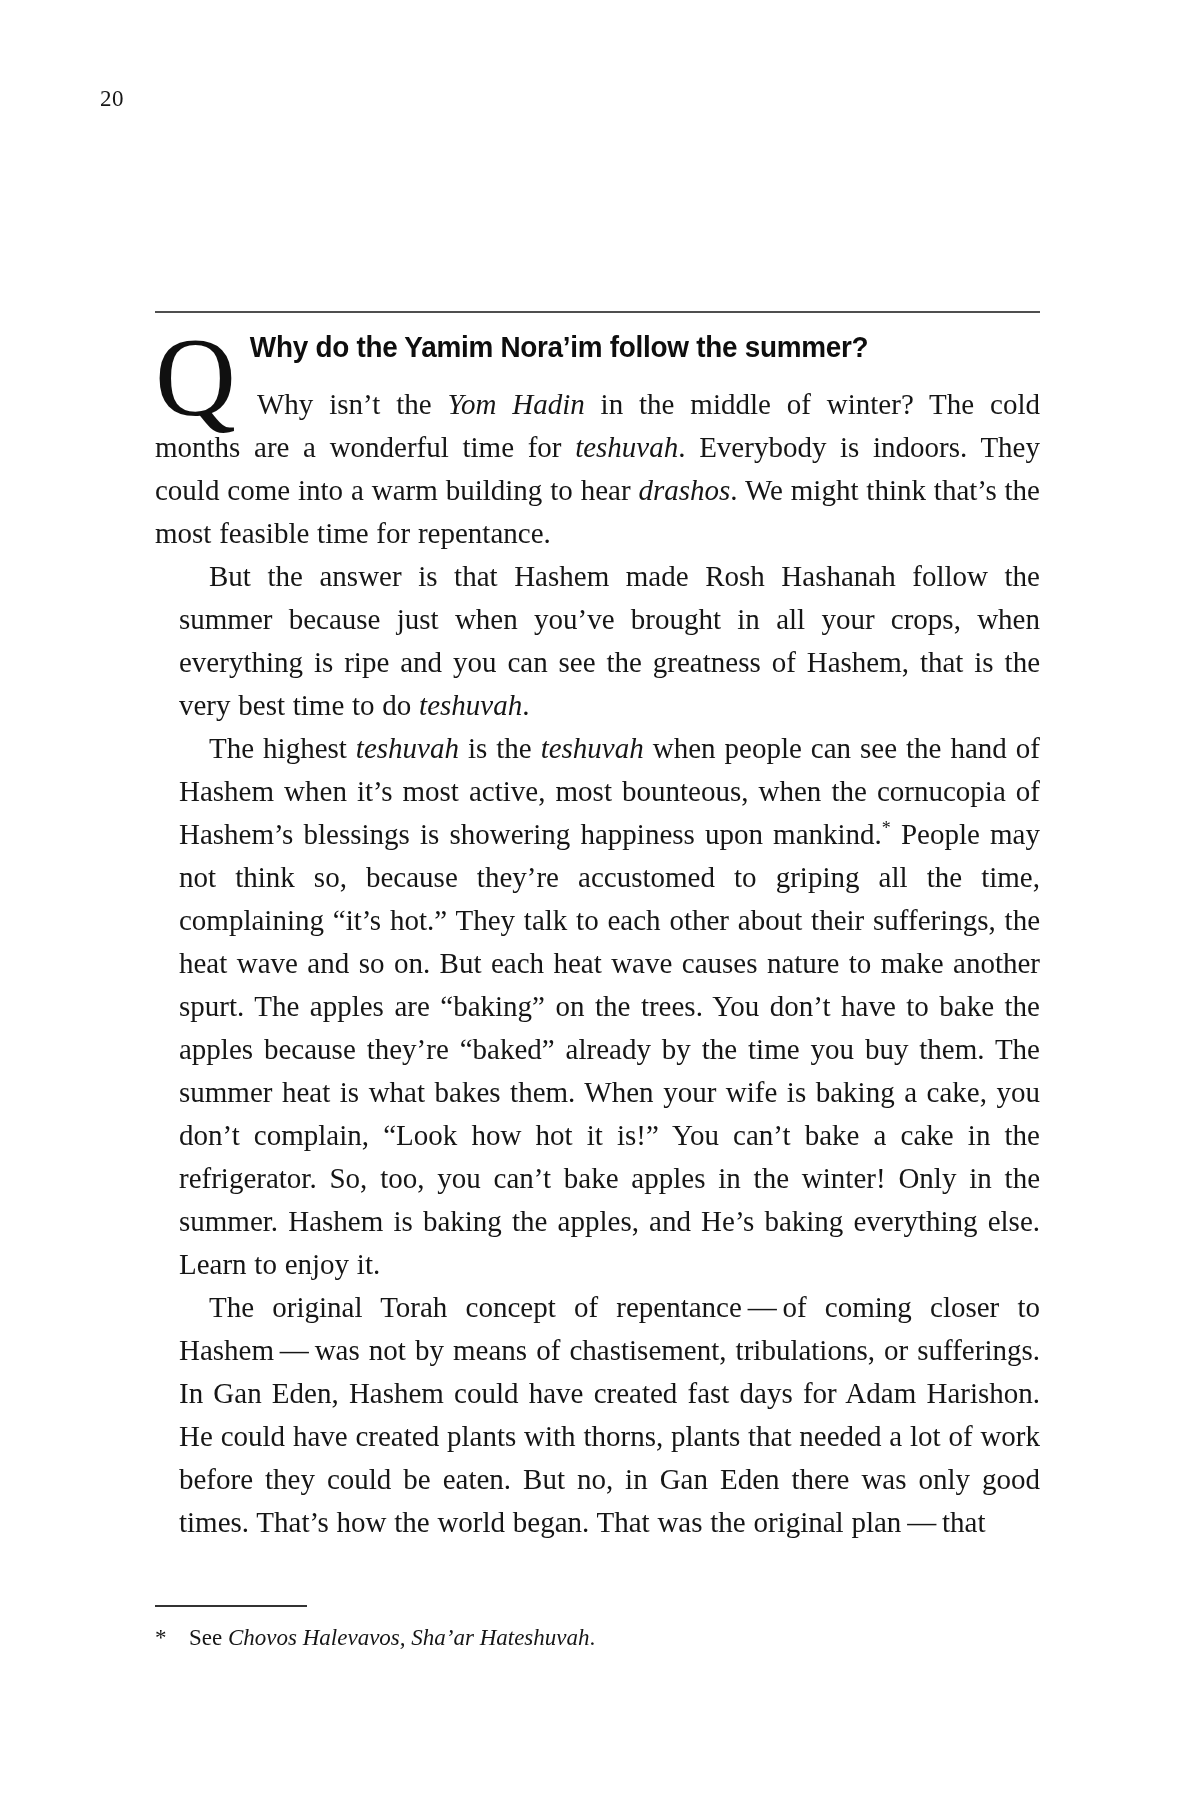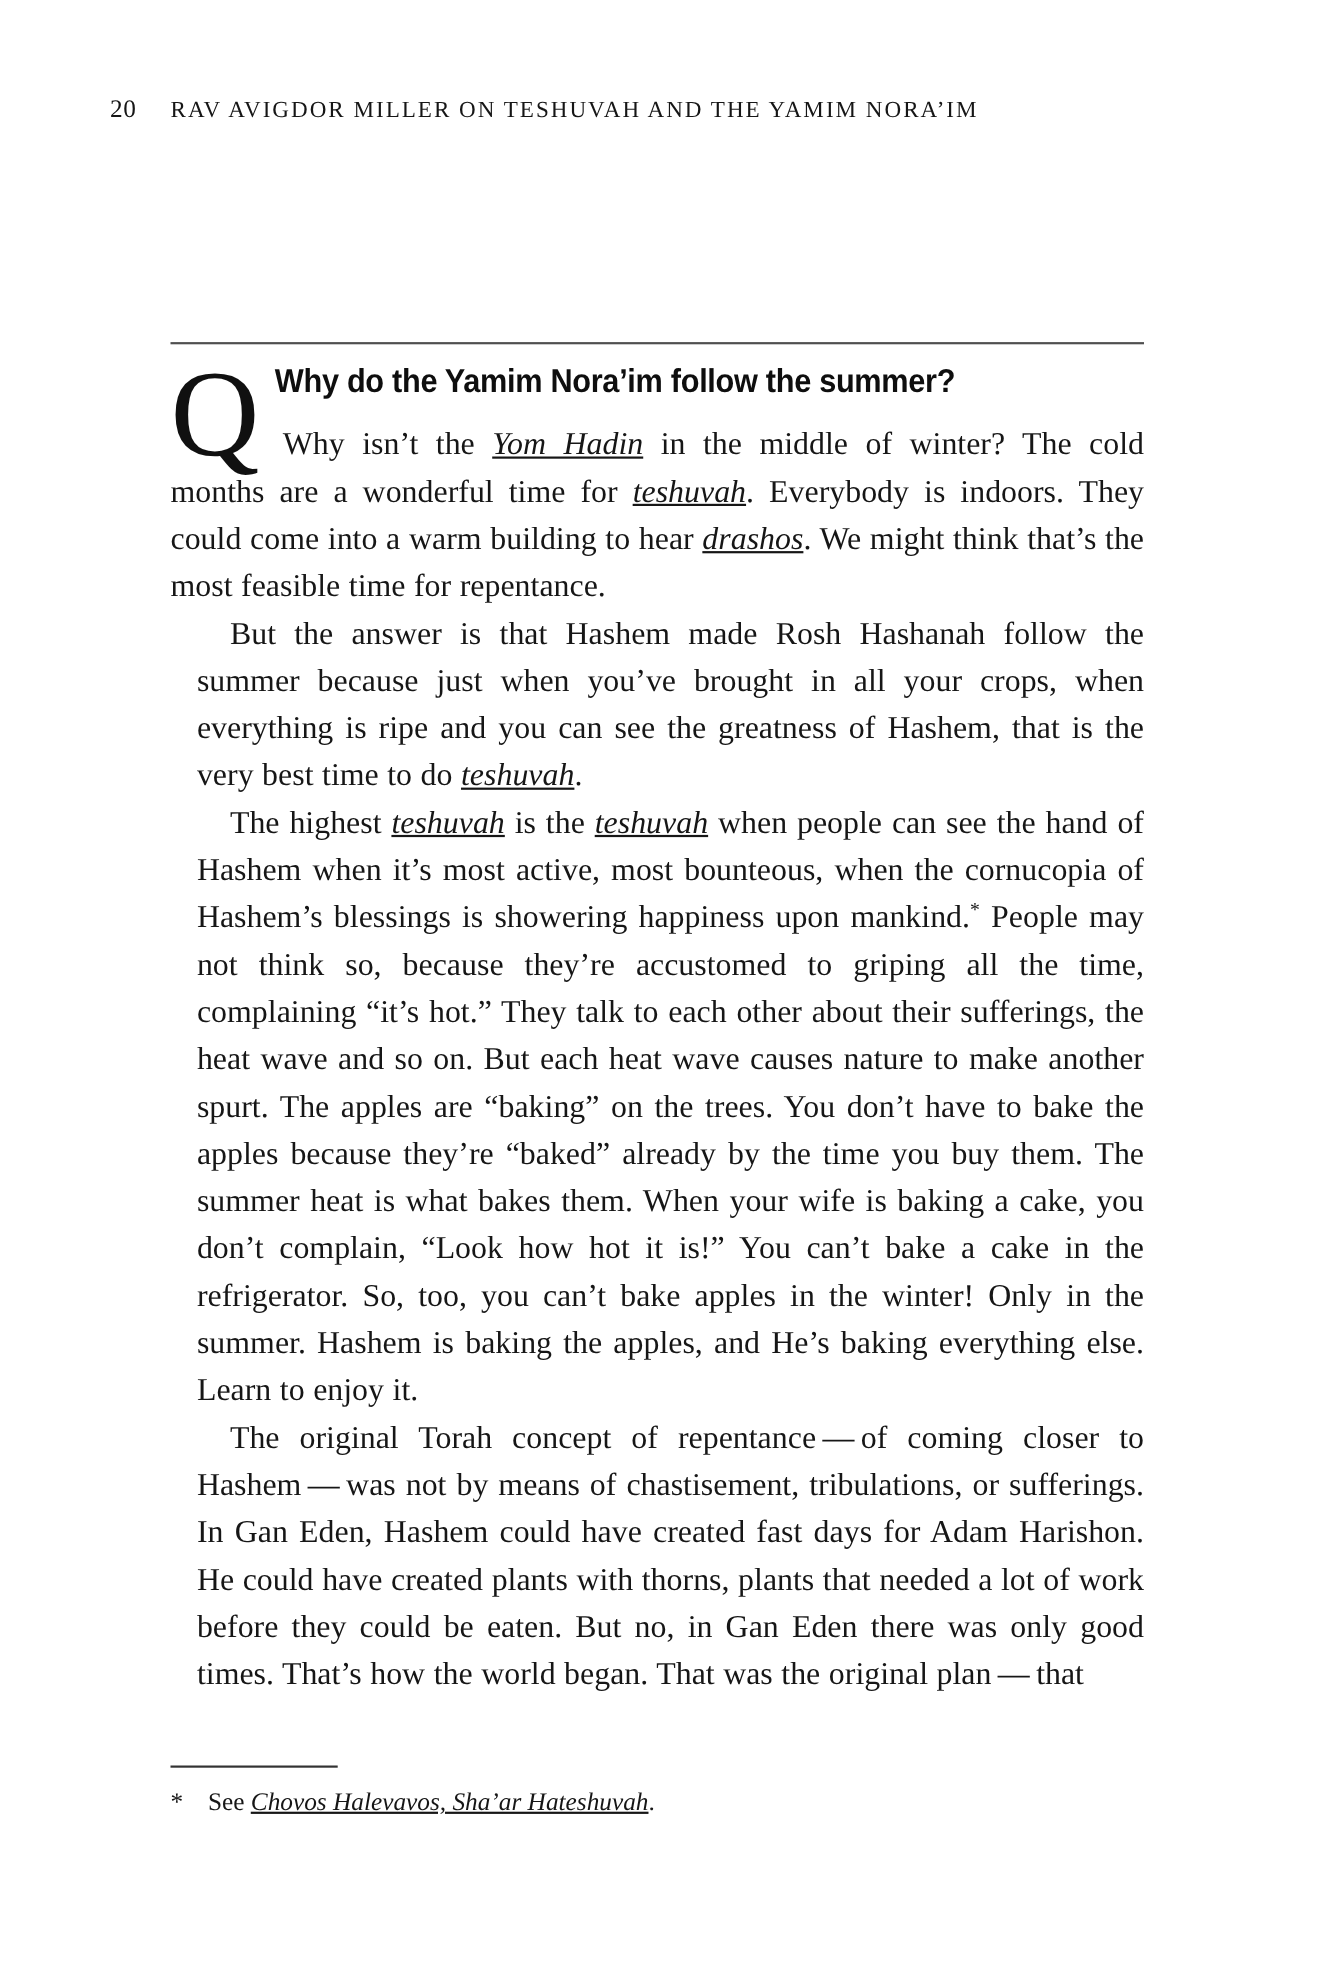--- a/index.html
+++ b/index.html
@@ -5,21 +5,21 @@
   html,body { margin:0; padding:0; }
   body {
     width:1200px; height:1800px; background:#ffffff; overflow:hidden;
     font-family:"Liberation Serif", serif; color:#161616; position:relative;
   }
   .page { position:absolute; inset:0; }
 
   
   .running-header {
     position:absolute; top:86px; left:100px; right:100px;
-    display:flex; align-items:baseline;
+    display:flex; align-items:baseline;gap:24px;
   }
   .page-number { font-size:23px; width:55px; letter-spacing:0.5px; }
   .header-title { font-size:21px; letter-spacing:1.8px; }
 
   
   .title-block { position:absolute; top:184px; left:333px; width:406px; }
   .title-rule { border-top:1.5px solid #8f8f8f; }
   .chapter-title {
     text-align:center; font-size:50px; line-height:56px; letter-spacing:8px;
     padding:3px 0 5px 0; transform:scaleX(0.80); transform-origin:center;
@@ -39,40 +39,39 @@
     font-size:30px; line-height:36px; letter-spacing:-0.3px;
     margin:4px 0 18px 0; transform:scaleX(0.93); transform-origin:0 50%;
     color:#0e0e0e; white-space:nowrap;
   }
 
   .para {
     font-size:29px; line-height:43px; text-align:justify; margin:0;
     word-spacing:0.5px;
   }
   .para.indent { text-indent:30px;margin-left:24px; }
-  .para em, .footnote em { font-style:italic;text-decoration:underline; }
+  .para em, .footnote em { font-style:italic; }
   .para sup {
     font-size:62%; line-height:0; position:relative; top:-0.55em;
     vertical-align:baseline;
   }
 
   
   .footnote-block { position:absolute; top:1605px; left:155px; width:885px; }
   .footnote-rule { width:152px; border-top:2px solid #333333; }
   .footnote { display:flex; margin-top:16px; font-size:23px; line-height:30px; }
   .fn-marker { width:34px; flex:0 0 34px; }
 </style>
 </head>
 <body>
 
 <div class="page">
 
   <div class="running-header">
     <span class="page-number">20</span>
-    <span class="header-title">RAV AVIGDOR MILLER ON TESHUVAH AND THE YAMIM NORA’IM</span>
   </div>
 
 
   <div class="main">
     <div class="section-rule"></div>
     <div class="drop-cap">Q</div>
     <div class="question">Why do the Yamim Nora’im follow the summer?</div>
     <div>
         <p class="para"><span>Why isn’t the </span><em>Yom Hadin</em><span> in the middle of winter? The cold months are a wonderful time for </span><em>teshuvah</em><span>. Everybody is indoors. They could come into a warm building to hear </span><em>drashos</em><span>. We might think that’s the most feasible time for repentance.</span></p>
         <p class="para indent"><span>But the answer is that Hashem made Rosh Hashanah follow the summer because just when you’ve brought in all your crops, when everything is ripe and you can see the greatness of Hashem, that is the very best time to do </span><em>teshuvah</em><span>.</span></p>

